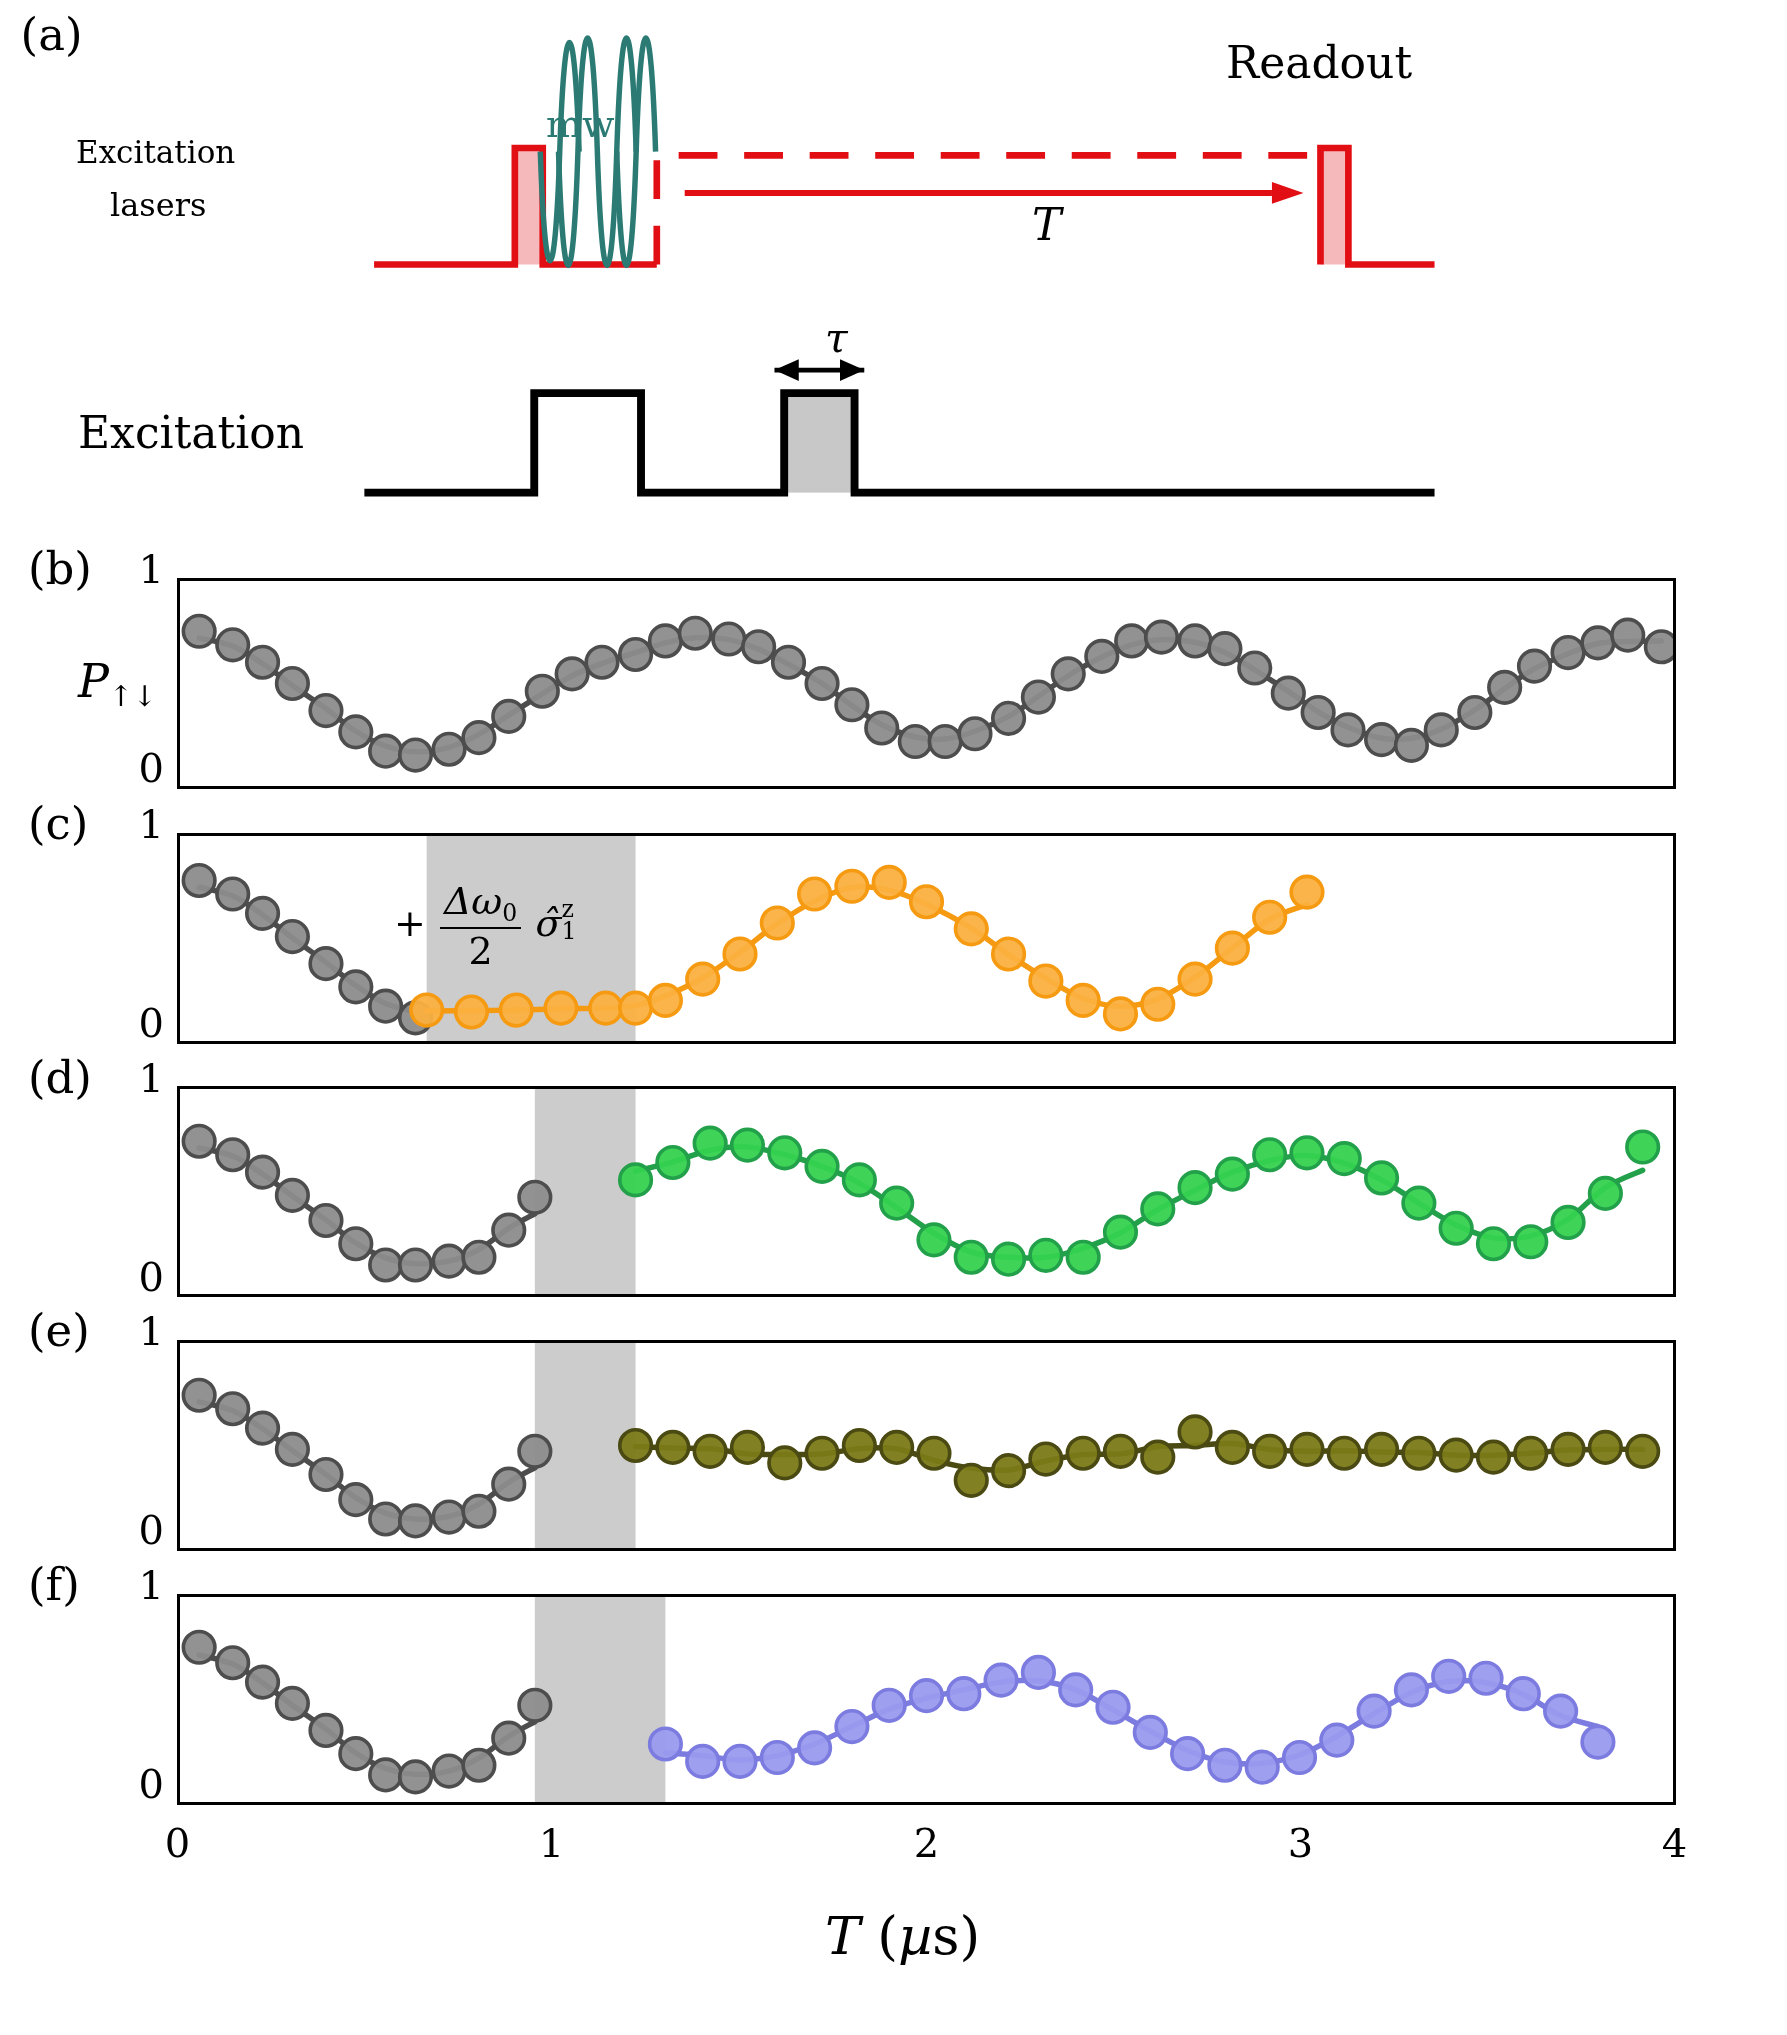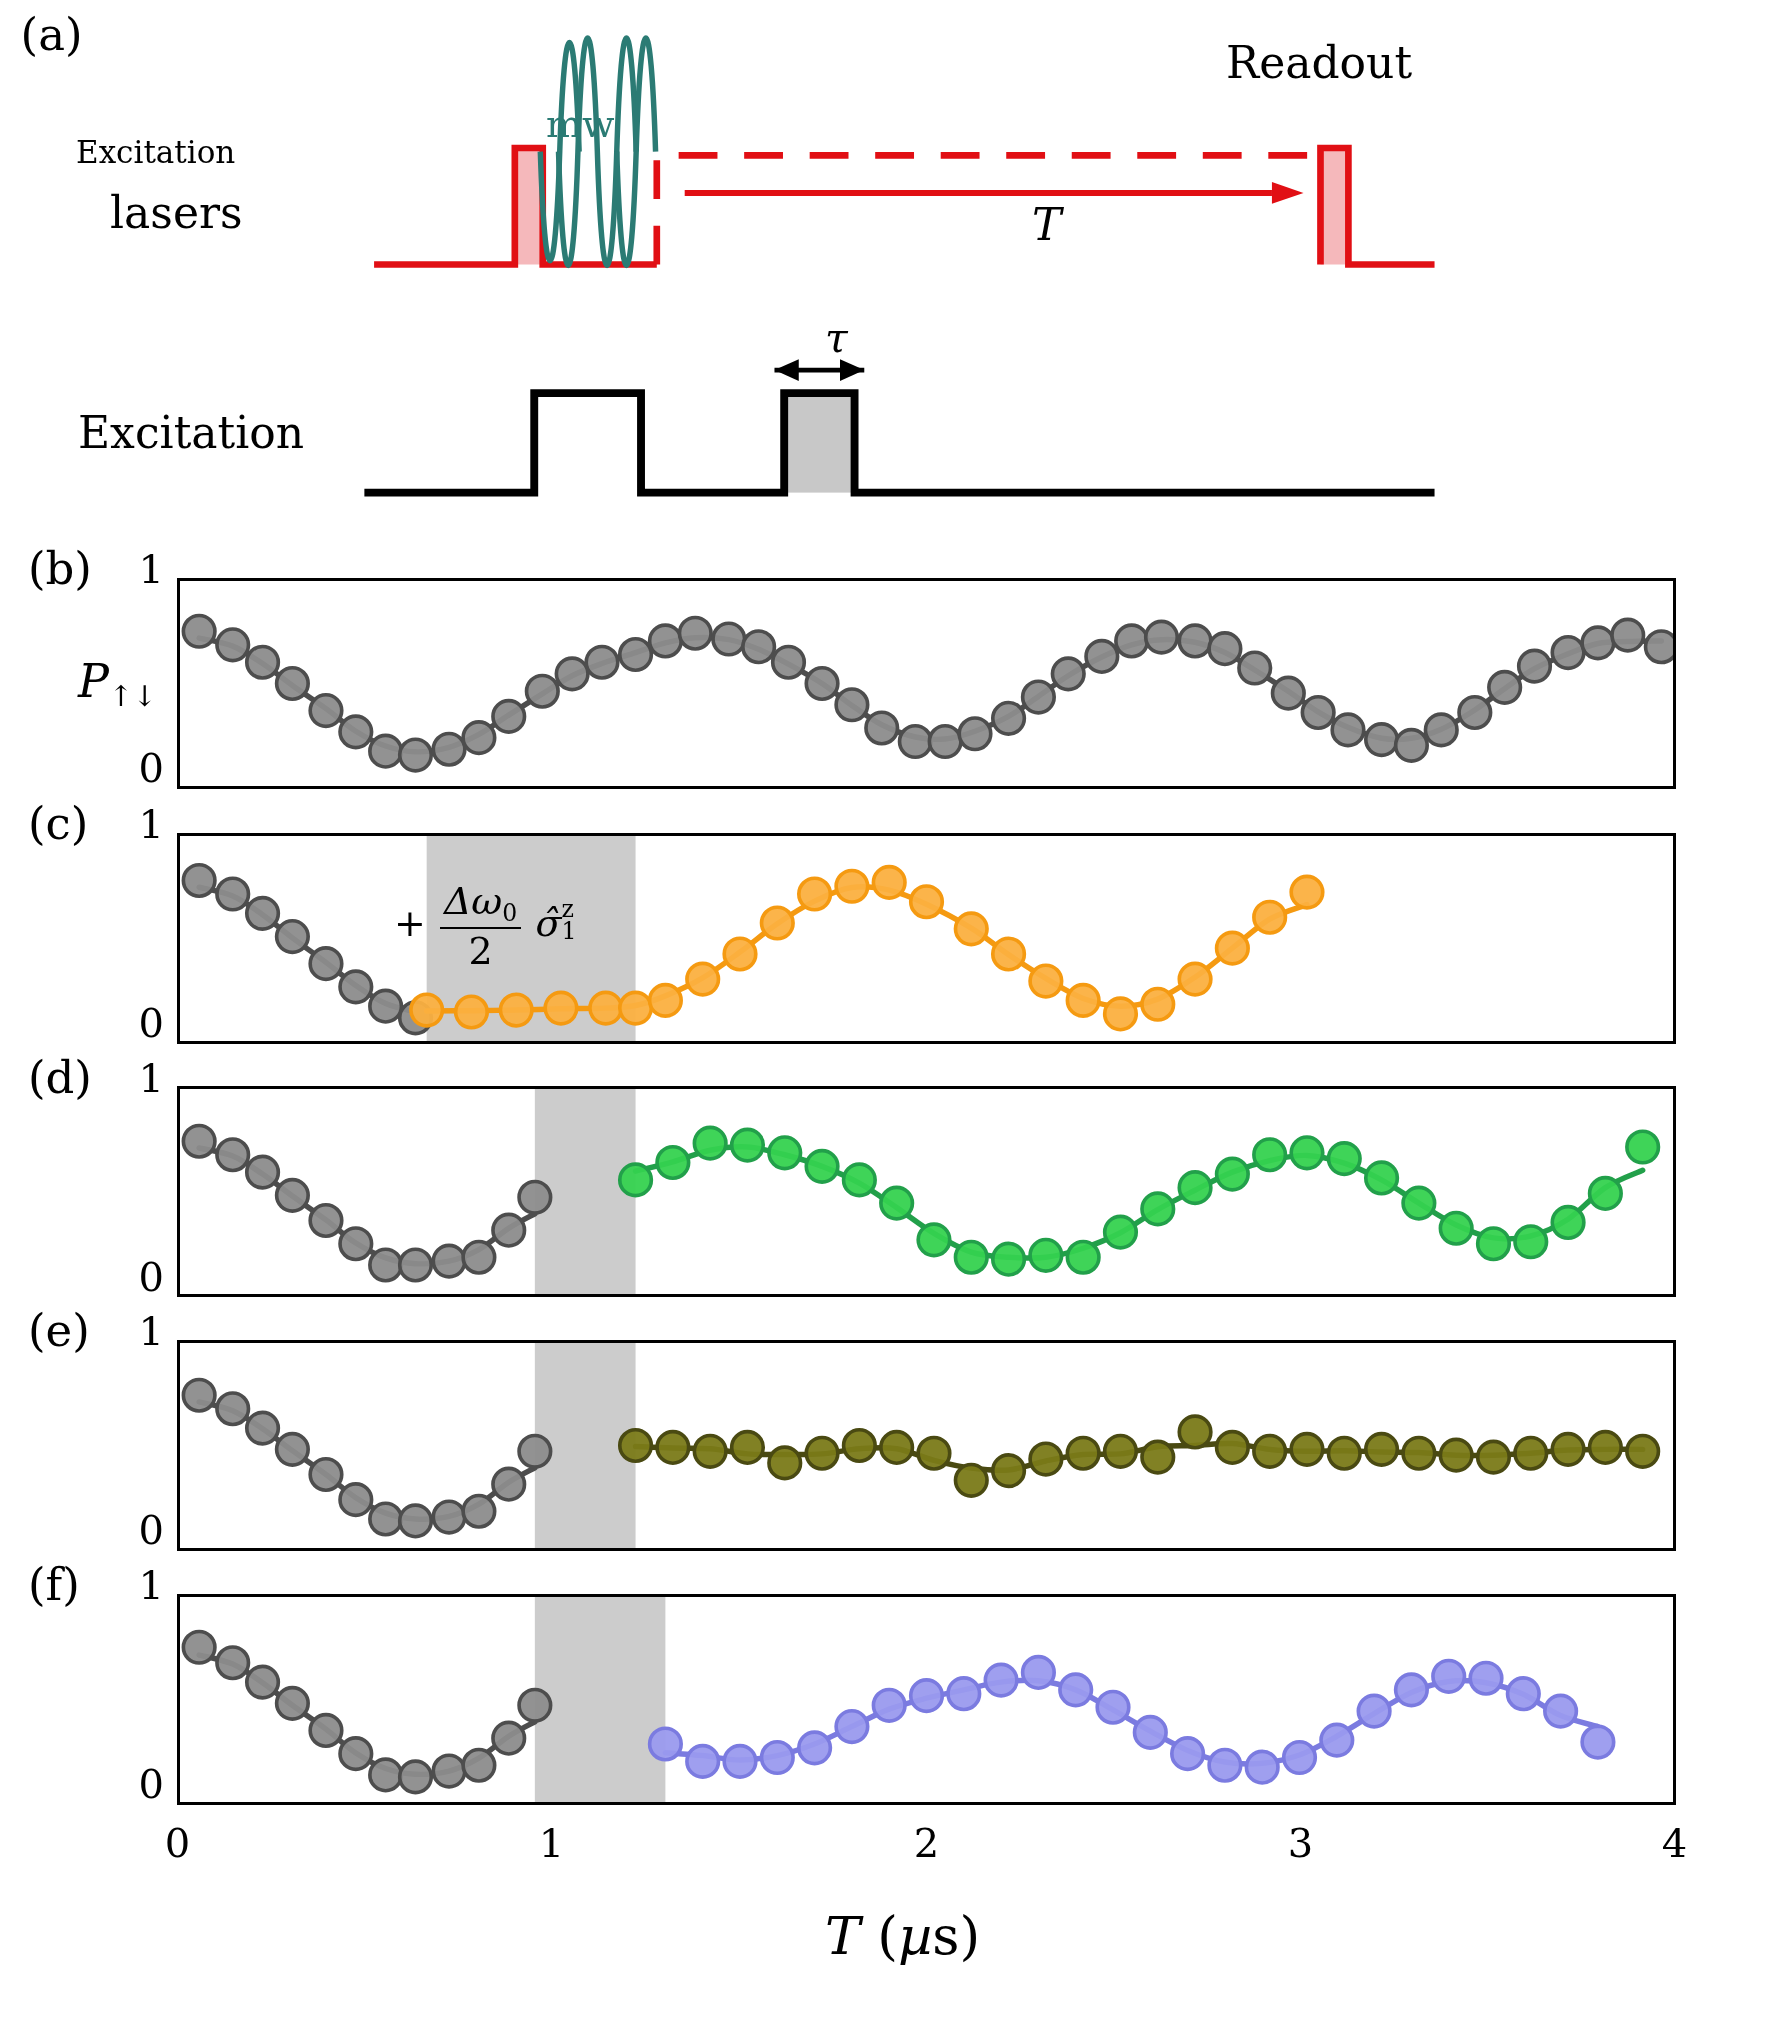--- a/index.html
+++ b/index.html
@@ -103,21 +103,21 @@
   .supsub { display:inline-block; font-size:0.62em; line-height:0.95; vertical-align: -0.15em; text-align:left;}
 </style>
 </head>
 <body>
 
 <div class="fig">
 
   <div class="panel-label" style="left:20.6px; top:12px;">(a)</div>
 
   <div class="txt" style="left:76px; top:135px; font-size:31px;">Excitation</div>
-  <div class="txt" style="left:110px; top:188px; font-size:44px;">lasers</div>
+  <div class="txt" style="left:110px; top:188px; font-size:32px;">lasers</div>
   <div class="txt" style="left:78px; top:408px; font-size:44px;">Excitation</div>
   <div class="mw-label" style="left:546px; top:102px;">mw</div>
   <div class="txt" style="left:1226px; top:38px; font-size:44px;text-align:center;">Readout</div>
   <div class="txt" style="left:1032px; top:200px; font-size:44px; font-style:italic;">T</div>
   <div class="txt" style="left:825px; top:316px; font-size:41px; font-style:italic;">τ</div>
 
   <svg class="schematic" width="1788" height="546" viewBox="0 0 2946 900">
 
     <g>
 

